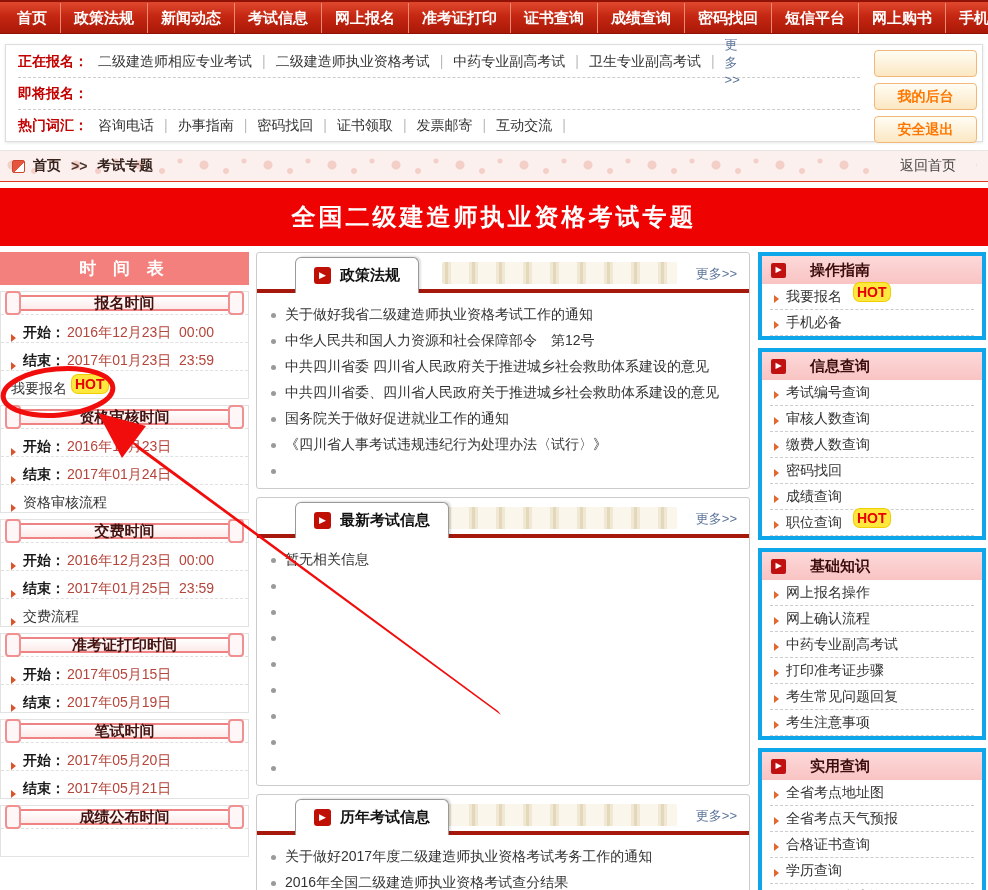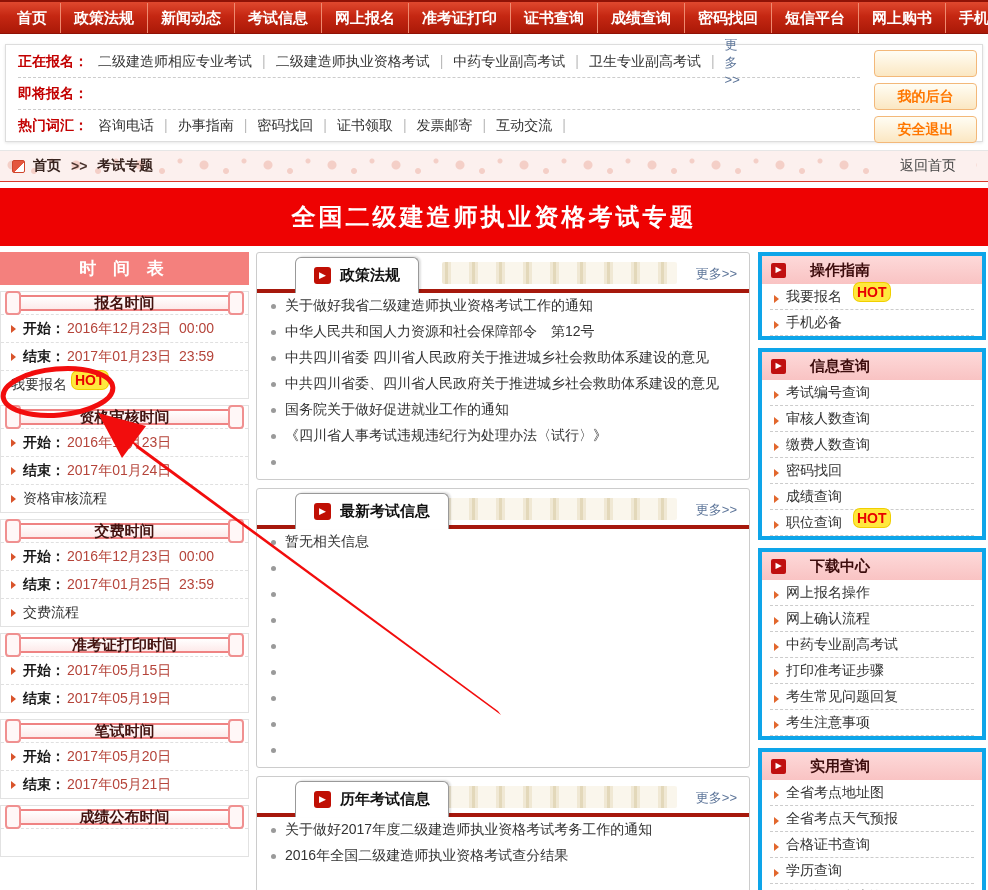--- a/index.html
+++ b/index.html
@@ -54,21 +54,21 @@
   .left-col { position:absolute; left:0; top:252px; width:249px; }
   .tt-header { height:33px; background:#f4807d; color:#fff; font-weight:bold; font-size:17px;
     letter-spacing:6px; display:flex; align-items:center; justify-content:center; }
   .tt-section { border:1px solid #e2e2e2; background:#fff; margin-top:6px; }
   .tt-ornate { position:relative; margin:3px 6px; height:16px; border:2px solid #ef8383;
     background:linear-gradient(#fff,#fdeaea); display:flex; align-items:center; justify-content:center;
     font-weight:bold; font-size:15px; color:#43120f; }
   .tt-ornate::before, .tt-ornate::after { content:""; position:absolute; top:-6px; bottom:-6px; width:12px;
     border:2px solid #f09090; background:#fff7f7; border-radius:4px; }
   .tt-ornate::before { left:-4px; } .tt-ornate::after { right:-4px; }
-  .tt-row { height:28px; display:flex; align-items:center; padding:0 10px; font-size:14px;
+  .tt-row { height:28px; display:flex; align-items:flex-end; padding:0 10px; font-size:14px;
     border-top:1px dashed #e0e0e0; color:#222; background:#fff; }
   .tt-bullet { width:0; height:0; border-left:5px solid #d9542b; border-top:4px solid transparent;
     border-bottom:4px solid transparent; margin-right:7px; flex:none; }
   .tt-label { color:#1a1a1a; font-weight:600; white-space:pre; }
   .tt-value { color:#b5443a; margin-left:2px; white-space:pre; }
   .tt-link { color:#333; cursor:pointer; }
 
   
   .middle-col { position:absolute; left:256px; top:252px; width:494px; }
   .mid-box { border:1px solid #ccc; border-radius:3px; background:#fff; margin-bottom:8px; position:relative; overflow:hidden; }
@@ -77,21 +77,21 @@
     background:repeating-linear-gradient(90deg,#f0e8d4 0 3px,#e3d8ba 3px 6px,#f0e8d4 6px 9px,#faf6ec 9px 27px); }
   .tab { position:absolute; left:38px; top:4px; height:36px; background:#fff;
     border:1px solid #999; border-bottom:none; border-radius:6px 6px 0 0;
     display:flex; align-items:center; padding:0 18px; gap:9px; font-weight:bold; font-size:15px;
     color:#111; z-index:2; box-shadow:2px -1px 2px rgba(0,0,0,.12); }
   .tab-icon { width:17px; height:17px; background:#c00f04; border-radius:3px; color:#fff;
     display:flex; align-items:center; justify-content:center; flex:none; }
   .tab-icon::after { content:"▶"; font-size:9px; line-height:1; }
   .mid-head-bar { position:absolute; left:0; right:0; bottom:0; height:4px; background:#a6180c; z-index:1; }
   .mid-more { position:absolute; right:12px; top:12px; font-size:13px; color:#5d7599; cursor:pointer; z-index:2; }
-  .mid-list { padding:0 14px 4px; }
+  .mid-list { padding:9px 14px 4px; }
   .mid-item { height:26px; display:flex; align-items:center; gap:9px; font-size:14px; color:#333; cursor:pointer; }
   .mid-item.static { cursor:default; }
   .dot { width:5px; height:5px; border-radius:50%; background:#9a9a9a; flex:none; }
 
   
   .right-col { position:absolute; left:758px; top:252px; width:228px; }
   .side-box { border:4px solid #0ea5e9; background:#fff; margin-bottom:8px; }
   .side-head { height:28px; background:linear-gradient(#fdd9d9,#f9c3c3); display:flex; align-items:center;
     padding:0 9px; gap:24px; font-weight:bold; font-size:15px; color:#3d0d0d; }
   .side-icon { width:15px; height:15px; background:#c01010; border-radius:2px; color:#fff;
@@ -430,21 +430,21 @@
       <div class="side-item">
           <span class="side-bullet"></span>
           <span>职位查询</span>
           <span class="hot">HOT</span>
         </div>
     </div>
 
     <div class="side-box">
       <div class="side-head">
         <span class="side-icon"></span>
-        <span>下载中心</span>
+        <span>基础知识</span>
       </div>
       <div class="side-item">
           <span class="side-bullet"></span>
           <span>网上报名操作</span>
         </div>
       <div class="side-item">
           <span class="side-bullet"></span>
           <span>网上确认流程</span>
         </div>
       <div class="side-item">

